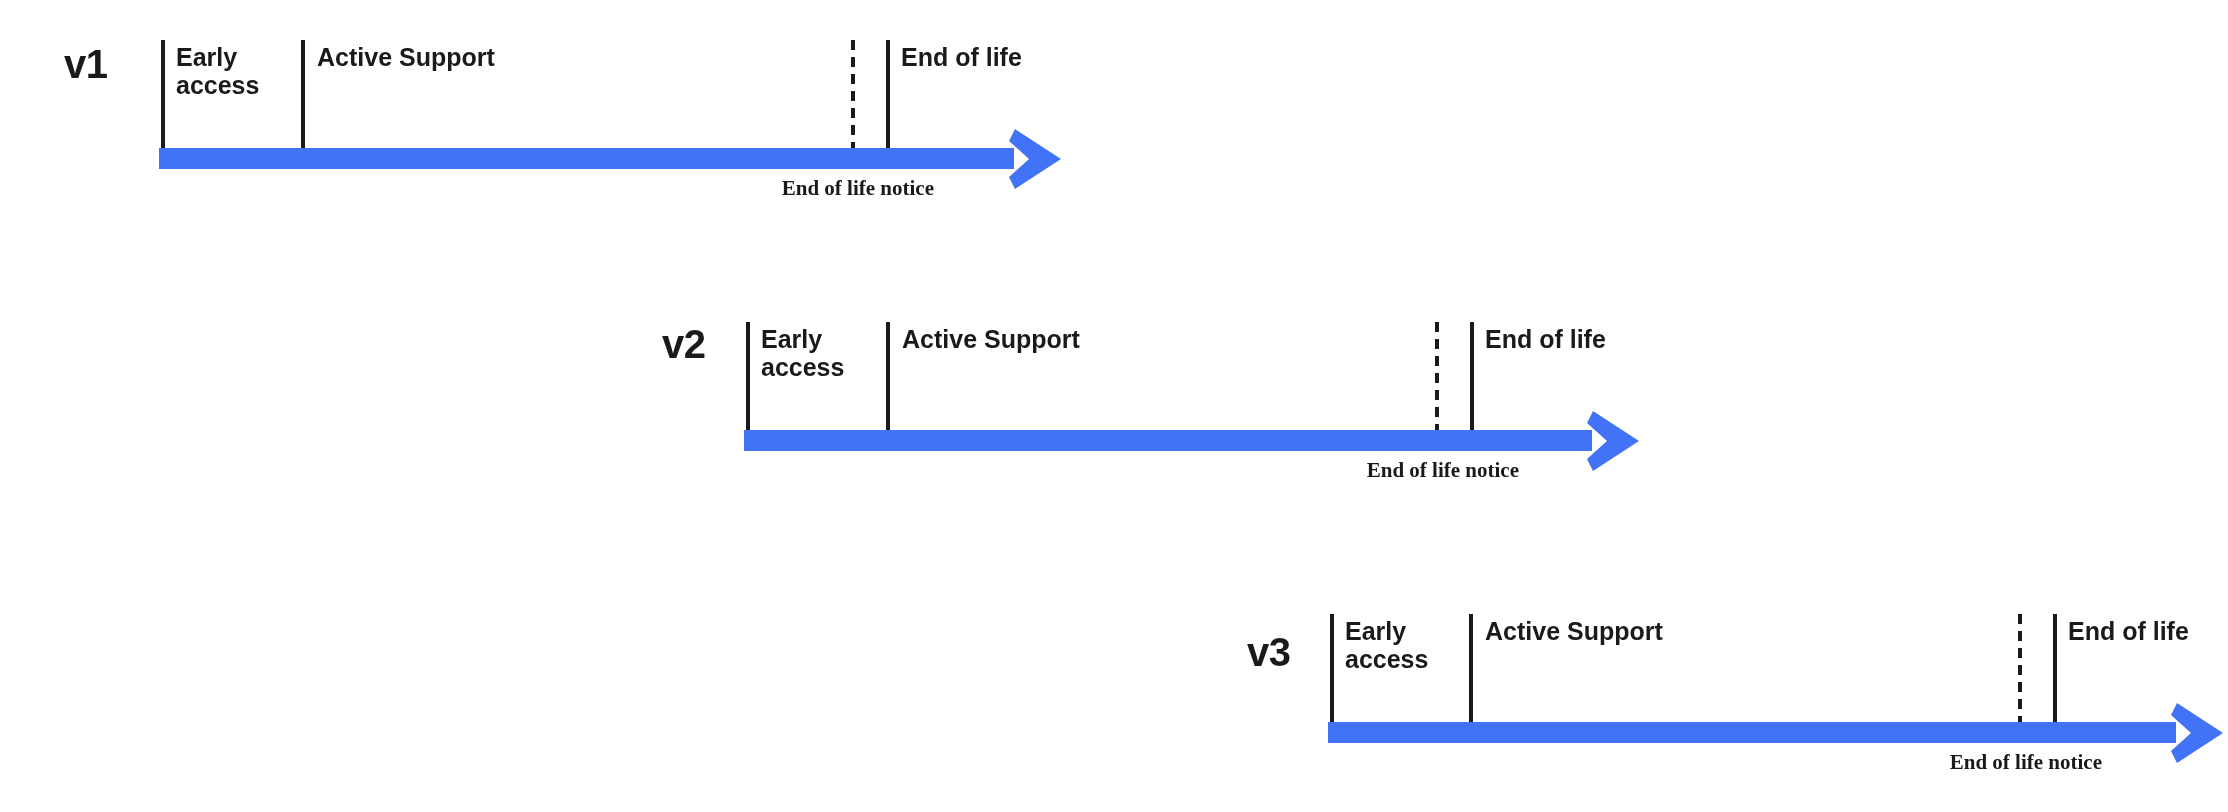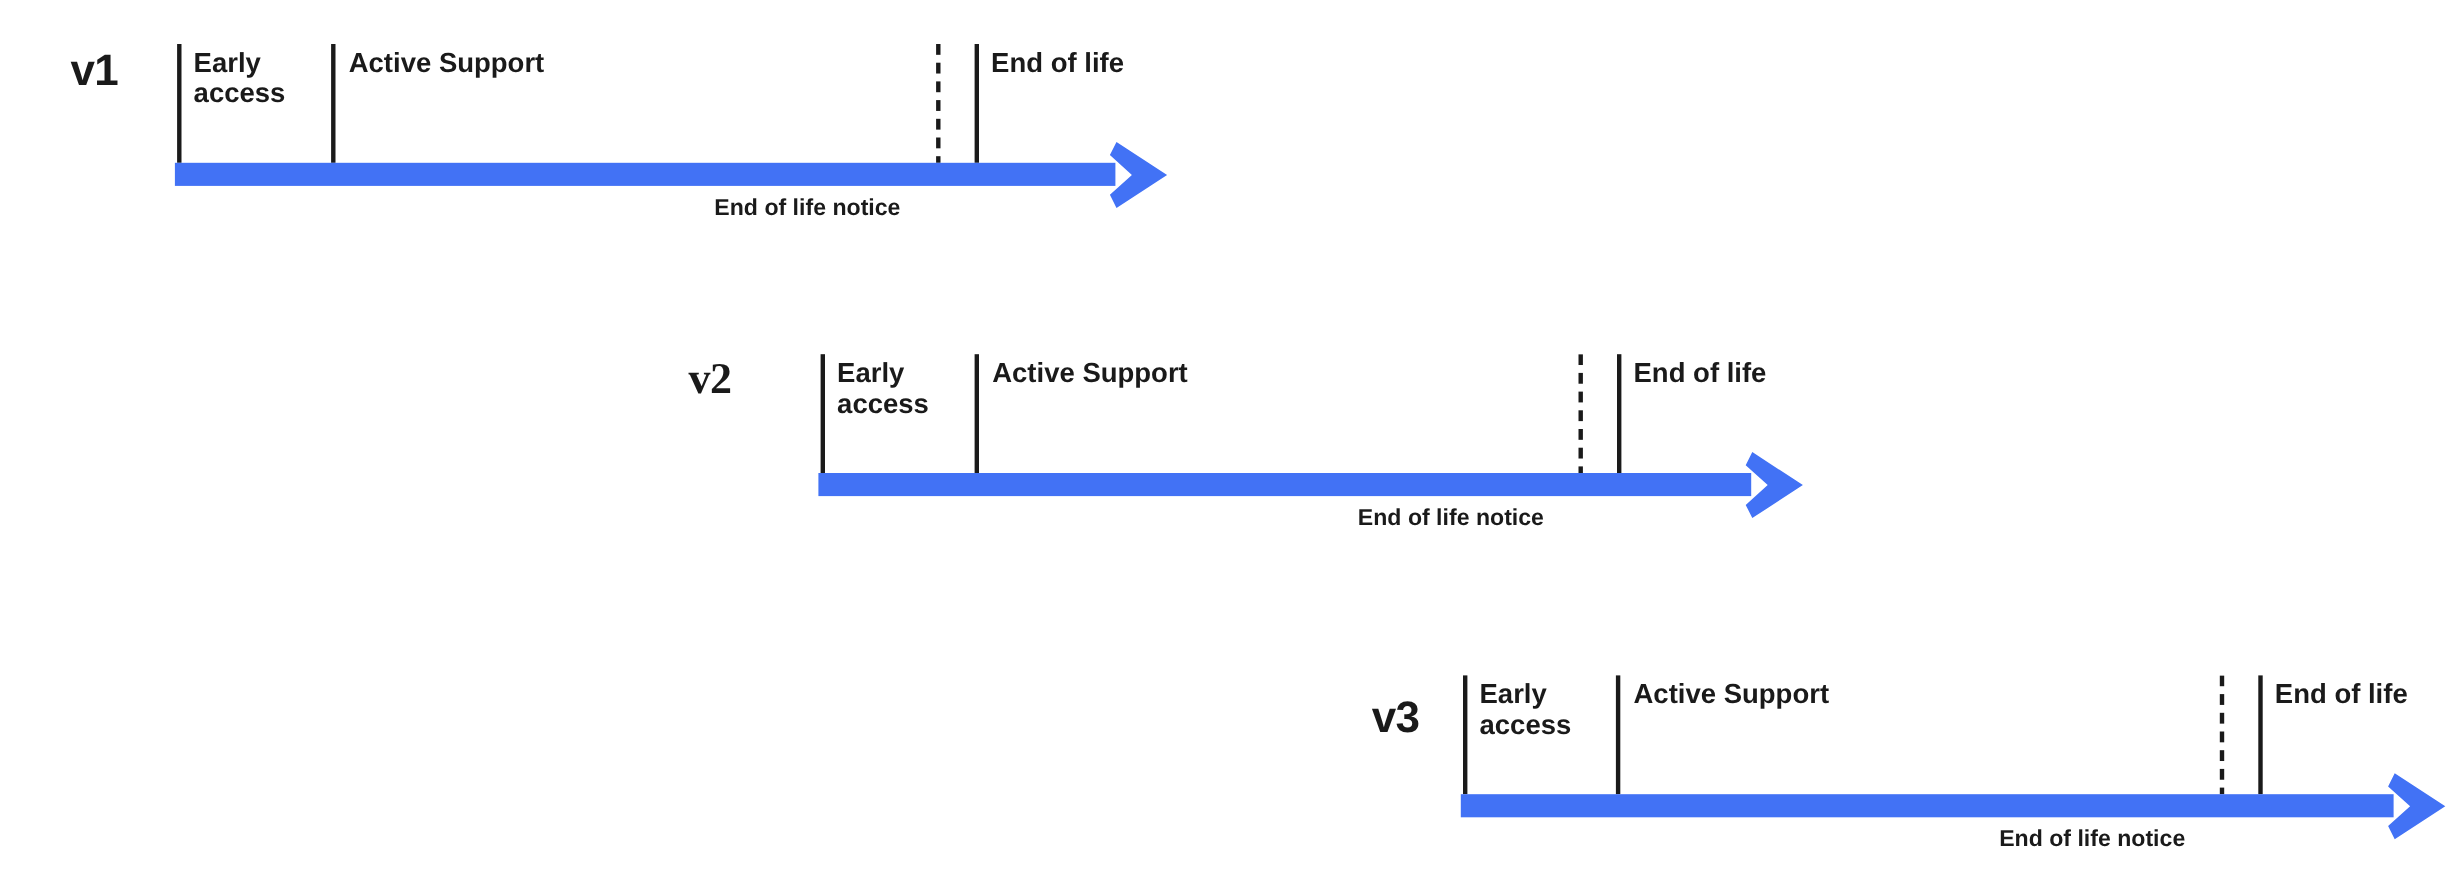--- a/index.html
+++ b/index.html
@@ -77,21 +77,22 @@
   }
 
   
   .notice-label {
     position: absolute;
     font-size: 21px;
     font-weight: 700;
     line-height: 1.1;
     color: #1a1a1a;
     white-space: nowrap;
-    text-align: center;
+    text-align: right;
+    font-family: Liberation Serif, serif;
   }
 
   
   .arrow-shaft {
     position: absolute;
     height: 21px;
     background: #4272f5;
   }
   .arrow-head {
     position: absolute;
@@ -116,21 +117,21 @@
     <div class="arrow-shaft" style="left: 115px; top: 148px; width: 855px; background: rgb(66, 114, 245);"></div>
     <span class="arrow-head" style="left: 963px; top: 127px;">
       <svg width="56" height="64" viewBox="0 0 56 64" aria-hidden="true">
         <path d="M 8 2 L 2 14 L 22 32 L 2 50 L 8 62 L 54 32 Z" fill="#4272f5"></path>
       </svg>
     </span>
     <div class="notice-label" style="left: 490px; width: 400px; top: 177px;">End of life notice</div>
   </div>
 
   <div class="timeline-row">
-    <div class="version-label" style="left: 582px; top: 324px; font-family: Liberation Serif, serif;">v2</div>
+    <div class="version-label" style="left: 618px; top: 324px;">v2</div>
     <div class="phase-divider" style="left: 702px; top: 322px; height: 108px;"></div>
     <div class="phase-divider" style="left: 842px; top: 322px; height: 108px;"></div>
     <div class="notice-divider" style="left: 1391px; top: 322px; height: 108px;"></div>
     <div class="phase-divider" style="left: 1426px; top: 322px; height: 108px;"></div>
     <div class="phase-label" style="left: 717px; top: 325px;">Early
 access</div>
     <div class="phase-label" style="left: 858px; top: 325px;">Active Support</div>
     <div class="phase-label" style="left: 1441px; top: 325px;">End of life</div>
     <div class="arrow-shaft" style="left: 700px; top: 430px; width: 848px; background: rgb(66, 114, 245);"></div>
     <span class="arrow-head" style="left: 1541px; top: 409px;">

